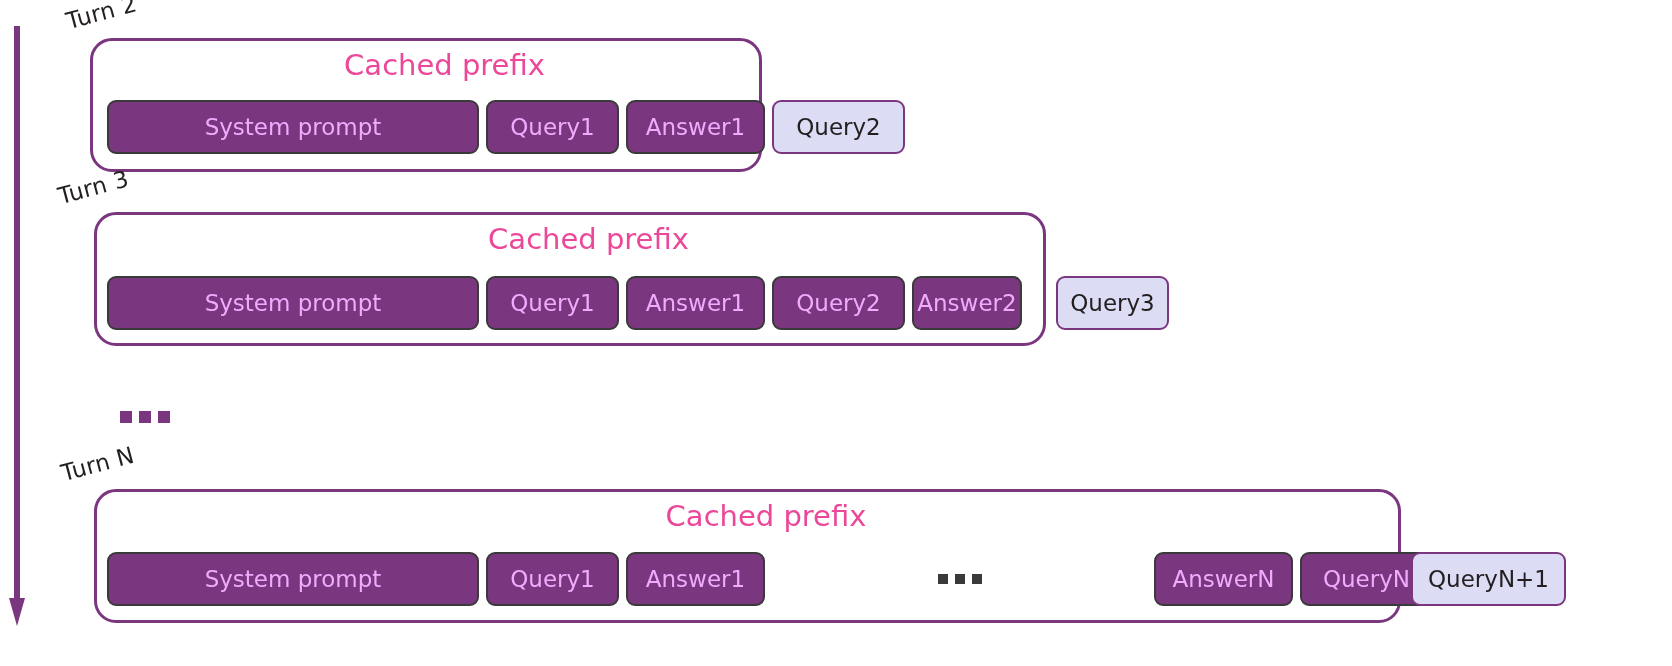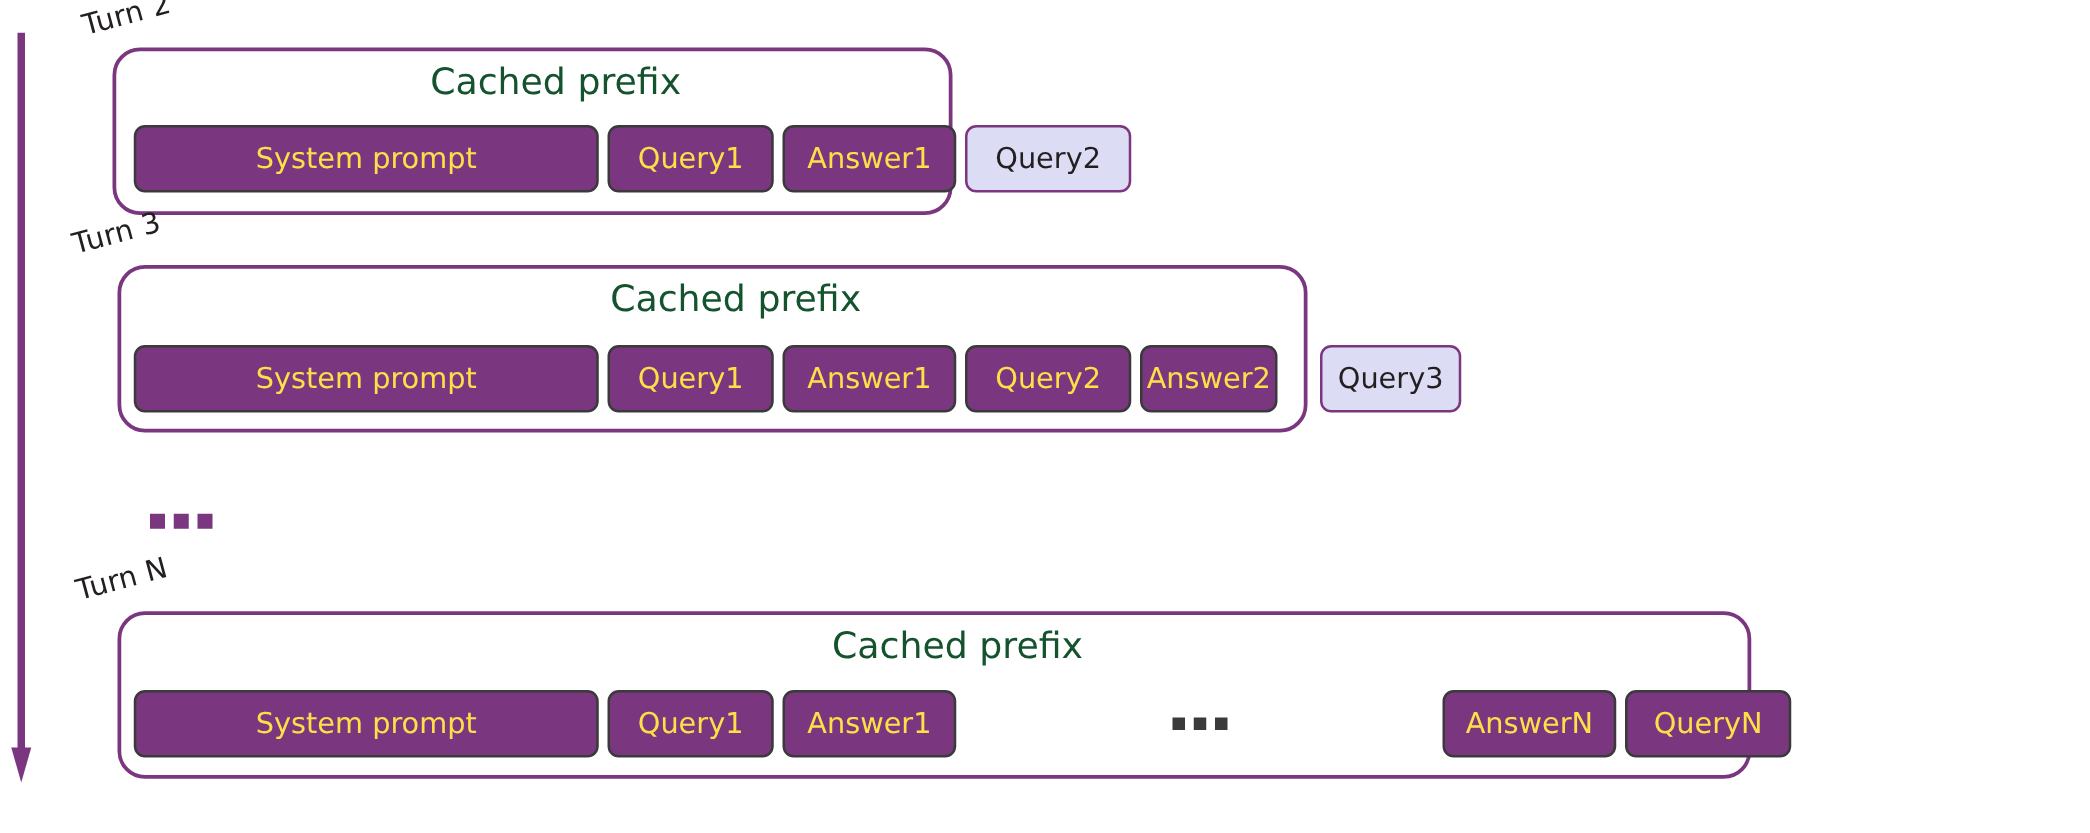--- a/index.html
+++ b/index.html
@@ -44,40 +44,40 @@
     border-radius: 22px;
     background: #ffffff;
   }
   .prefix-title {
     position: absolute;
     top: 9px;
     left: 0;
     right: 0;
     text-align: center;
     font-size: 29px;
-    color: #14532d;
+    color: #ec4899;
     line-height: 1.1;
     white-space: nowrap;
     padding-left: 37px;
   }
 
   
   .chip-row {
     position: absolute;
     display: flex;
     align-items: center;
     gap: 7px;
   }
   .chip {
     box-sizing: border-box;
     height: 54px;
     border: 2.5px solid #3a3a3a;
     border-radius: 9px;
     background: #7B3680;
-    color: #fde047;
+    color: #f0abfc;
     font-size: 23px;
     display: flex;
     align-items: center;
     justify-content: center;
     white-space: nowrap;
   }
   .chip.spacer-dots {
     border: none;
     background: transparent;
     color: #3a3a3a;
@@ -184,14 +184,15 @@
       <span class="dots dark small">
           <i></i>
           <i></i>
           <i></i>
         </span>
     </div>
     <div class="chip" style="width:139px;">AnswerN</div>
     <div class="chip" style="width:133px;">QueryN</div>
   </div>
 
+  <div class="pending-chip" style="left:1411px; top:552px; width:155px;">QueryN+1</div>
 
 </div>
 
 </body></html>

